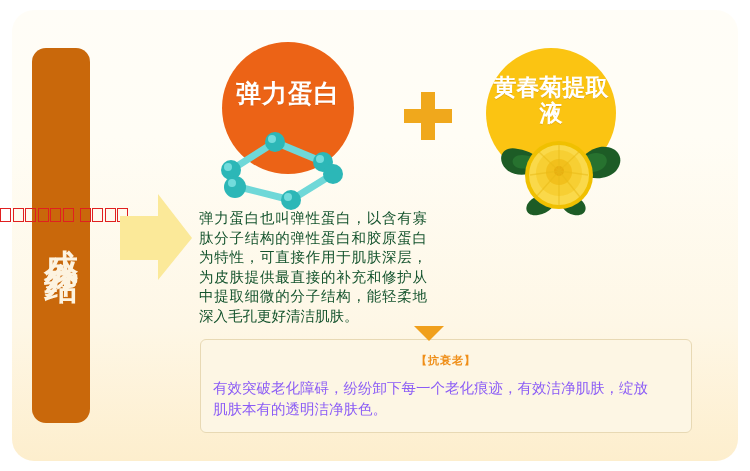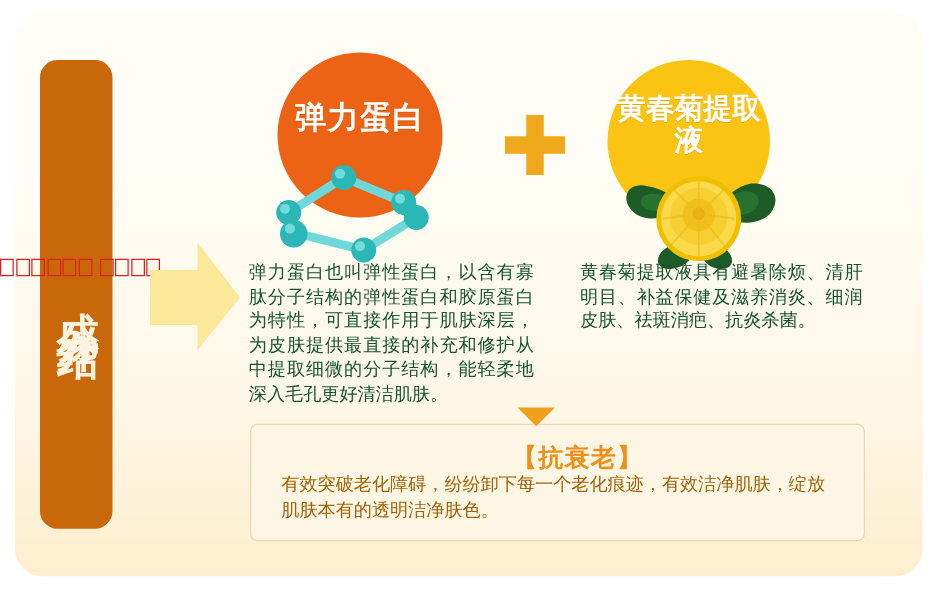--- a/index.html
+++ b/index.html
@@ -94,26 +94,26 @@
     background:#fdf6e4;
   }
   #callout-arrow{
     position:absolute;left:414px;top:326px;
     width:0;height:0;
     border-left:15px solid transparent;
     border-right:15px solid transparent;
     border-top:15px solid #f0a01c;
   }
   #callout-title{
-    position:absolute;left:16px;top:13px;width:100%;text-align:center;
-    color:#ef8e18;font-size:20px;font-weight:bold;letter-spacing:1px;
+    position:absolute;left:0;top:13px;width:100%;text-align:center;
+    color:#ef8e18;font-size:11px;font-weight:bold;letter-spacing:1px;
   }
   #callout-body{
-    position:absolute;left:24px;top:38px;width:444px;
-    color:#a16207;font-size:14.5px;line-height:21px;text-align:left;
+    position:absolute;left:12px;top:38px;width:444px;
+    color:#8b5cf6;font-size:14.5px;line-height:21px;text-align:left;
   }
 </style>
 </head>
 <body>
 
 <div id="stage">
 
   <div id="panel"></div>
 
   <div id="sidebar">
@@ -197,21 +197,20 @@
         <line x1="67" y1="46" x2="88" y2="72"></line>
         <line x1="67" y1="46" x2="67" y2="82"></line>
         <line x1="67" y1="46" x2="44" y2="72"></line>
         <line x1="67" y1="46" x2="38" y2="50"></line>
         <line x1="67" y1="46" x2="46" y2="26"></line>
       </g>
     </svg>
   </div>
 
   <div class="para" id="para-elastin">弹力蛋白也叫弹性蛋白，以含有寡肽分子结构的弹性蛋白和胶原蛋白为特性，可直接作用于肌肤深层，为皮肤提供最直接的补充和修护从中提取细微的分子结构，能轻柔地深入毛孔更好清洁肌肤。</div>
-  <div class="para" id="para-chamomile">黄春菊提取液具有避暑除烦、清肝明目、补益保健及滋养消炎、细润皮肤、祛斑消疤、抗炎杀菌。</div>
 
   <div id="callout">
     <div id="callout-title">【抗衰老】</div>
     <div id="callout-body">有效突破老化障碍，纷纷卸下每一个老化痕迹，有效洁净肌肤，绽放肌肤本有的透明洁净肤色。</div>
   </div>
   <div id="callout-arrow"></div>
 
 </div>
 
 </body></html>

